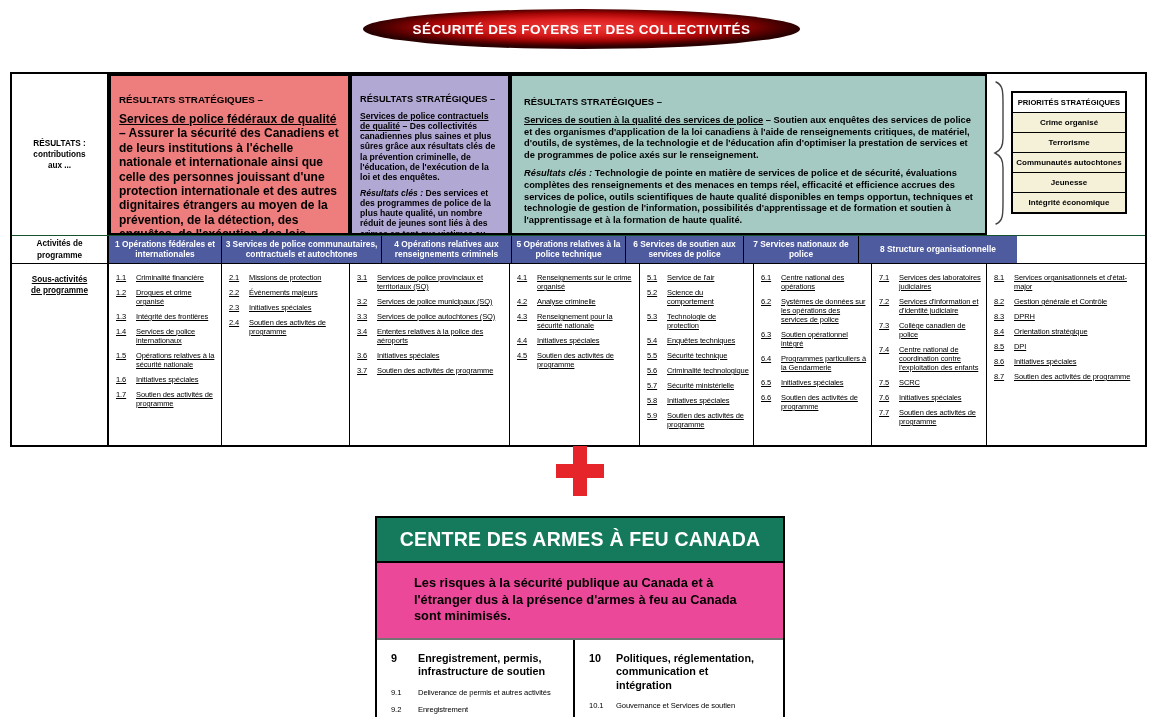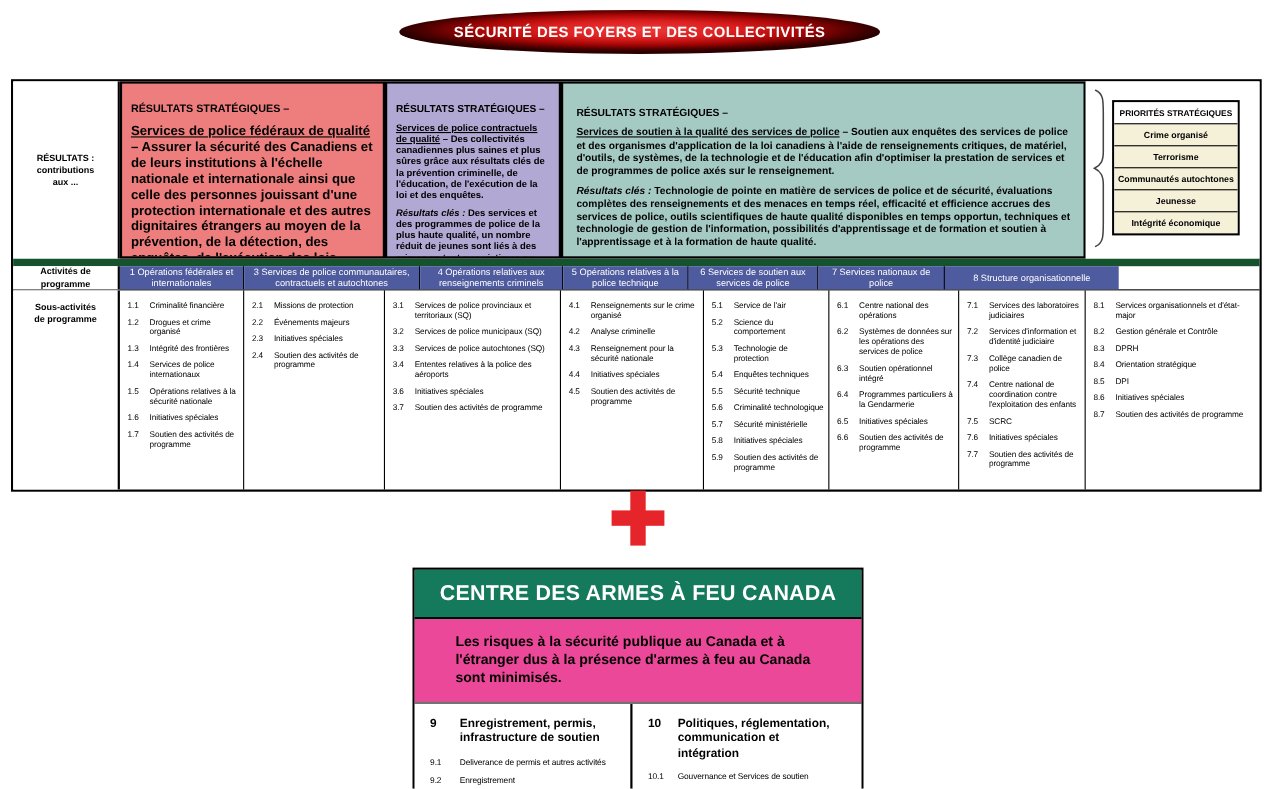--- a/index.html
+++ b/index.html
@@ -11,22 +11,22 @@
   .banner { position:absolute; left:363px; top:9px; width:437px; height:40px;
     border-radius:50%;
     background:radial-gradient(50% 50% at 50% 45%, #ef3b3b 0%, #da1e1e 42%, #a80606 68%, #550000 88%, #2a0000 100%);
     display:flex; align-items:center; justify-content:center; }
   .banner-label { color:#fff; font-weight:bold; font-size:13.5px; letter-spacing:.4px; }
 
   
   .main-table { position:absolute; left:10px; top:72px; width:1137px; border:2px solid #000; background:#fff; }
   .row { display:flex; }
   .results-row { height:161px; }
-  .header-row { height:29px; border-top:7px solid #14532d; border-bottom:1px solid #000; }
-  .sub-row { height:181px; }
+  .header-row { height:29px; border-top:1px solid #14532d; border-bottom:1px solid #000; }
+  .sub-row { height:181px;text-decoration:underline; }
 
   .cw0{width:97px;} .cw1{width:113px;} .cw2{width:128px;} .cw3{width:160px;}
   .cw4{width:130px;} .cw5{width:114px;} .cw6{width:118px;} .cw7{width:115px;} .cw8{width:158px;}
   .w-red{width:241px;} .w-purple{width:160px;} .w-teal{width:477px;} .w-pri{width:158px;}
 
   .label-cell { background:#fff; border-right:2px solid #000; display:flex; align-items:center; justify-content:center;
     font-weight:bold; font-size:8.2px; text-align:center; white-space:pre-line; line-height:1.35; padding:2px; }
   .sub-row .label-cell { align-items:flex-start; padding-top:10px; }
 
   .sbox { border:2px solid #000; padding:7px 8px 4px 8px; overflow:hidden; }
@@ -43,21 +43,21 @@
   .key-label { font-style:italic; font-weight:bold; }
 
   
   .pri-zone { position:relative; background:#fff; }
   .brace-svg { position:absolute; left:2px; top:4px; }
   .priorities-box { position:absolute; left:24px; top:17px; width:116px; border:2px solid #000; background:#fff; }
   .pri-title { font-weight:bold; font-size:7.6px; text-align:center; padding:5px 2px; background:#fff; }
   .pri-item { font-weight:bold; font-size:8px; text-align:center; padding:5px 2px; background:#F5F1D9; border-top:1px solid #000; }
 
   
-  .hdr-cell { background:#4E5B9E; color:#fff; font-weight:normal; font-size:8.4px; text-align:center;
+  .hdr-cell { background:#4E5B9E; color:#fff; font-weight:bold; font-size:8.4px; text-align:center;
     display:flex; align-items:center; justify-content:center; line-height:1.15; padding:2px 3px; border-right:1px solid #000; }
   .hdr-cell:last-child { border-right:none; }
 
   
   .sub-cell { padding:9px 4px 4px 7px; border-right:1px solid #000; overflow:hidden; }
   .sub-cell:last-child { border-right:none; }
   .item { display:flex; margin-bottom:6px; font-size:7.5px; line-height:1.2; letter-spacing:-0.1px; }
   .inum { width:20px; flex:0 0 20px; }
   .itext { flex:1; }
 

